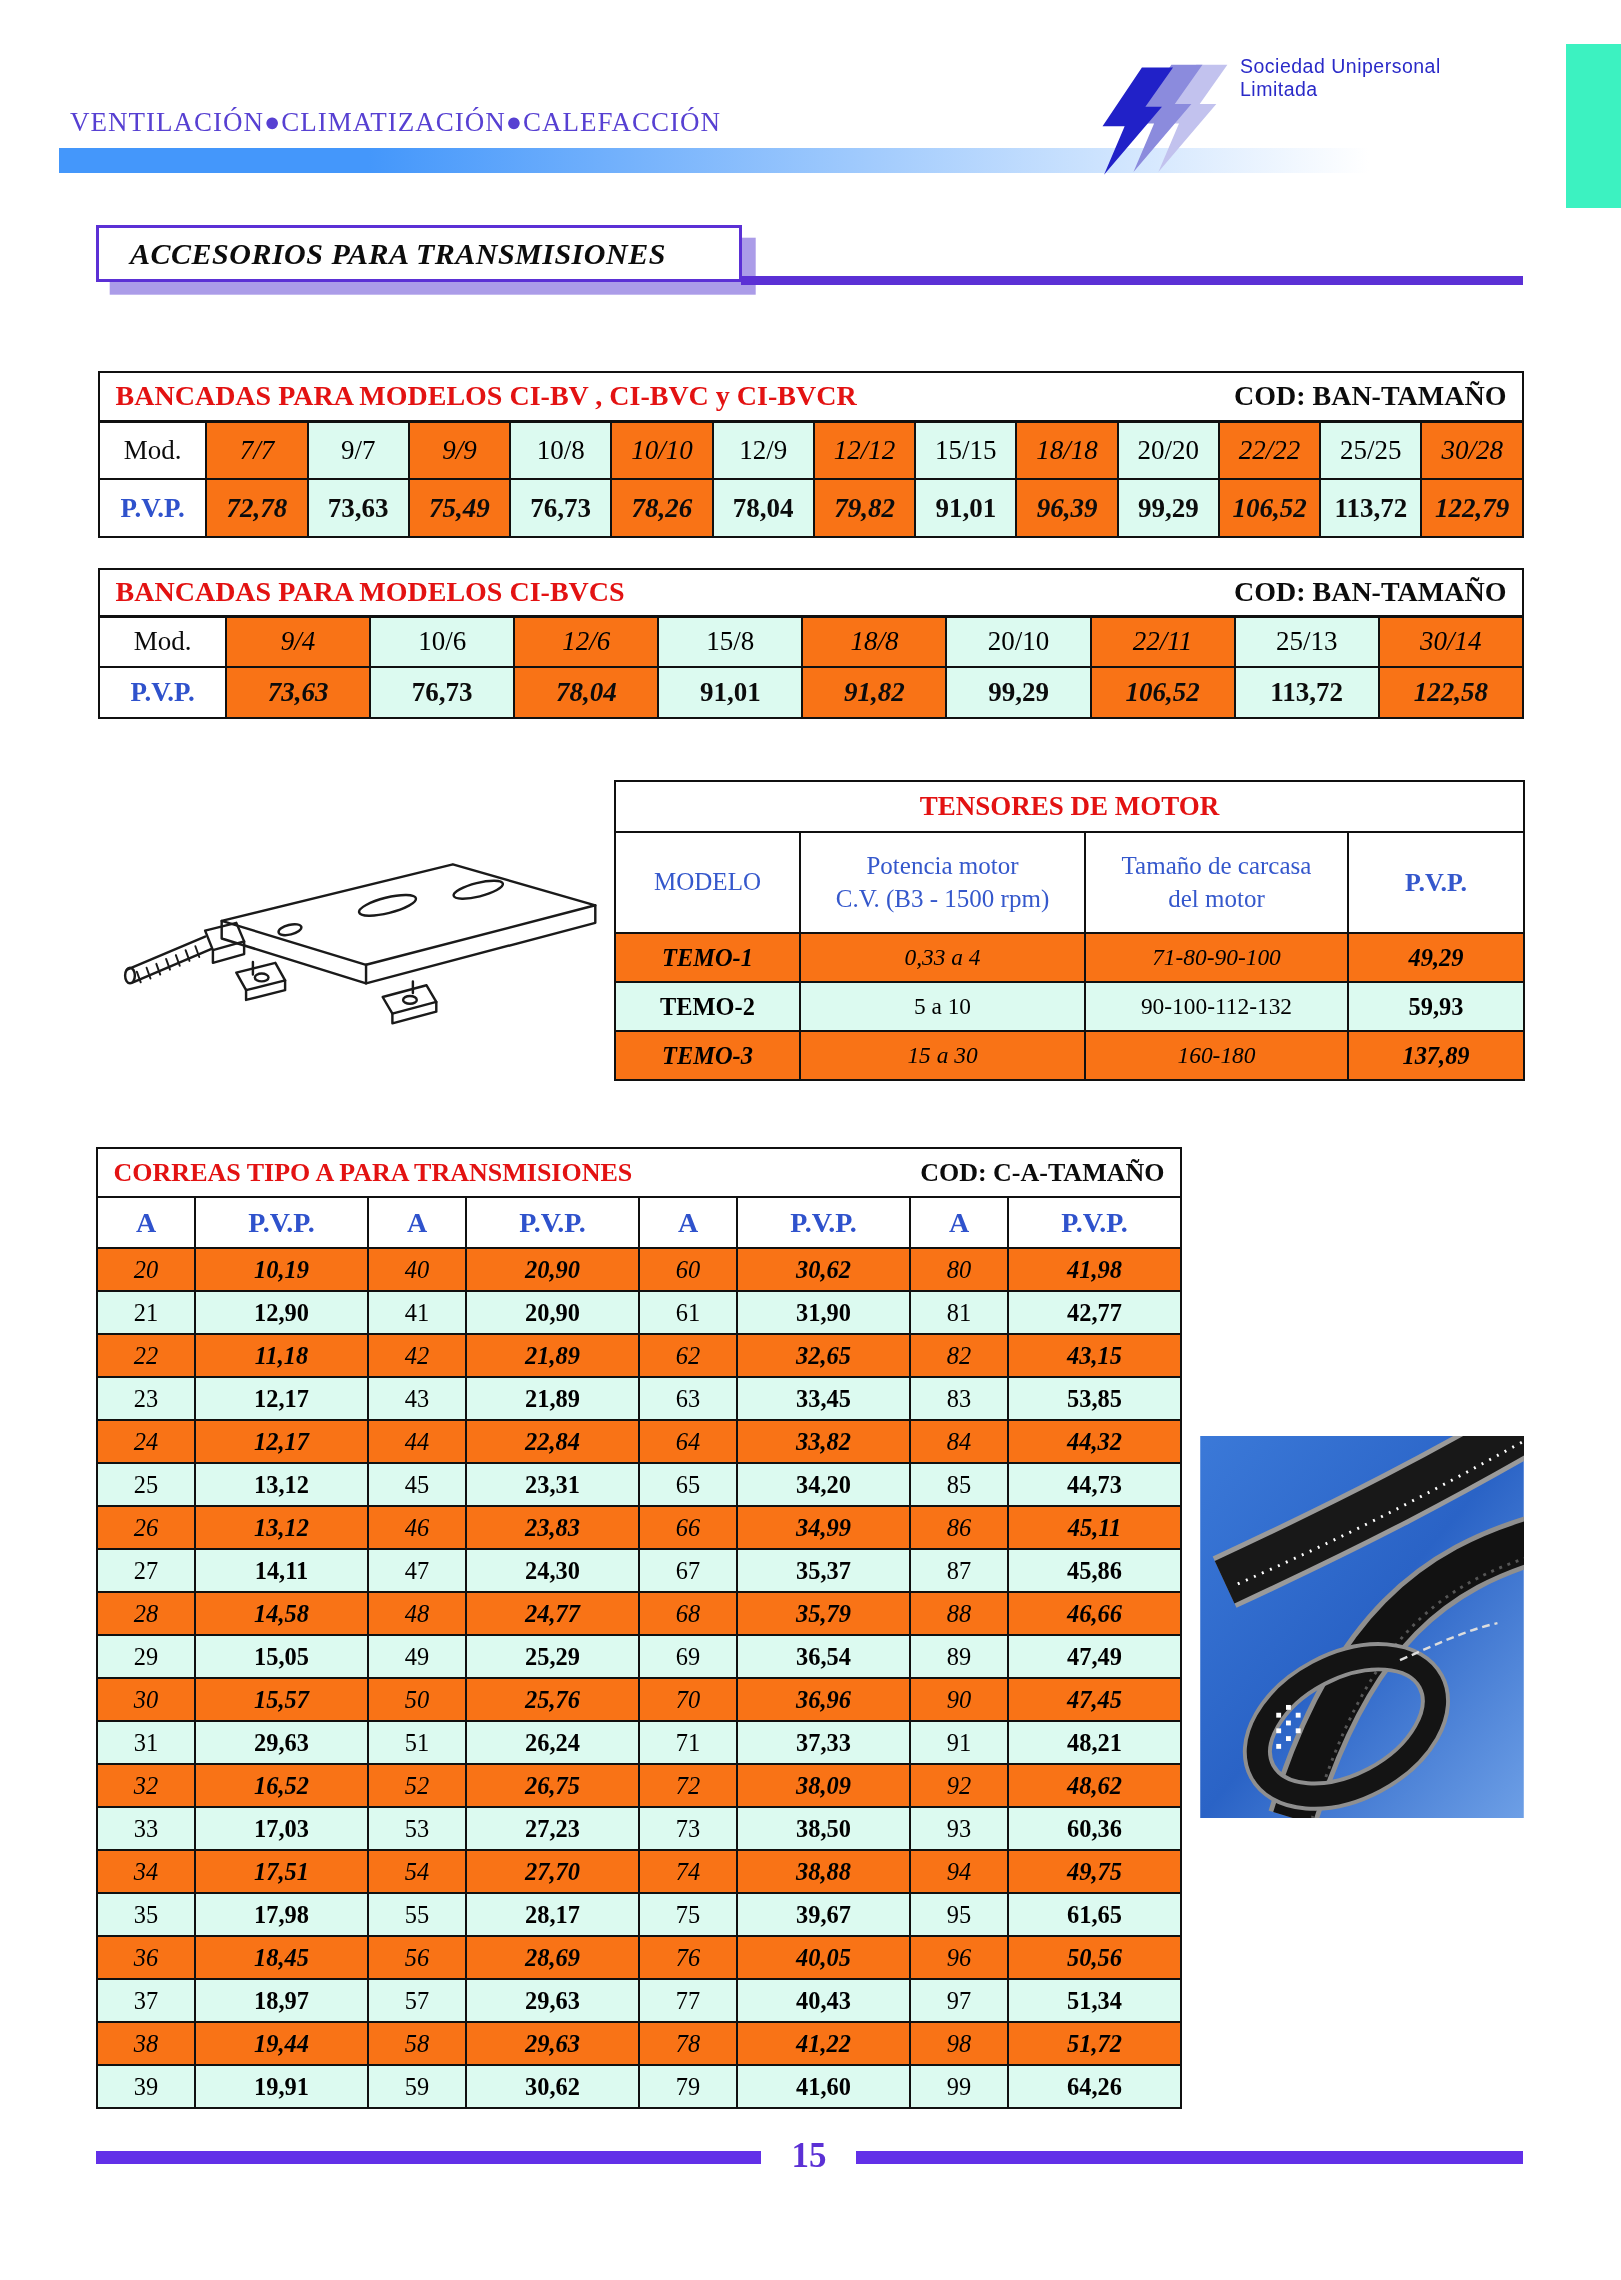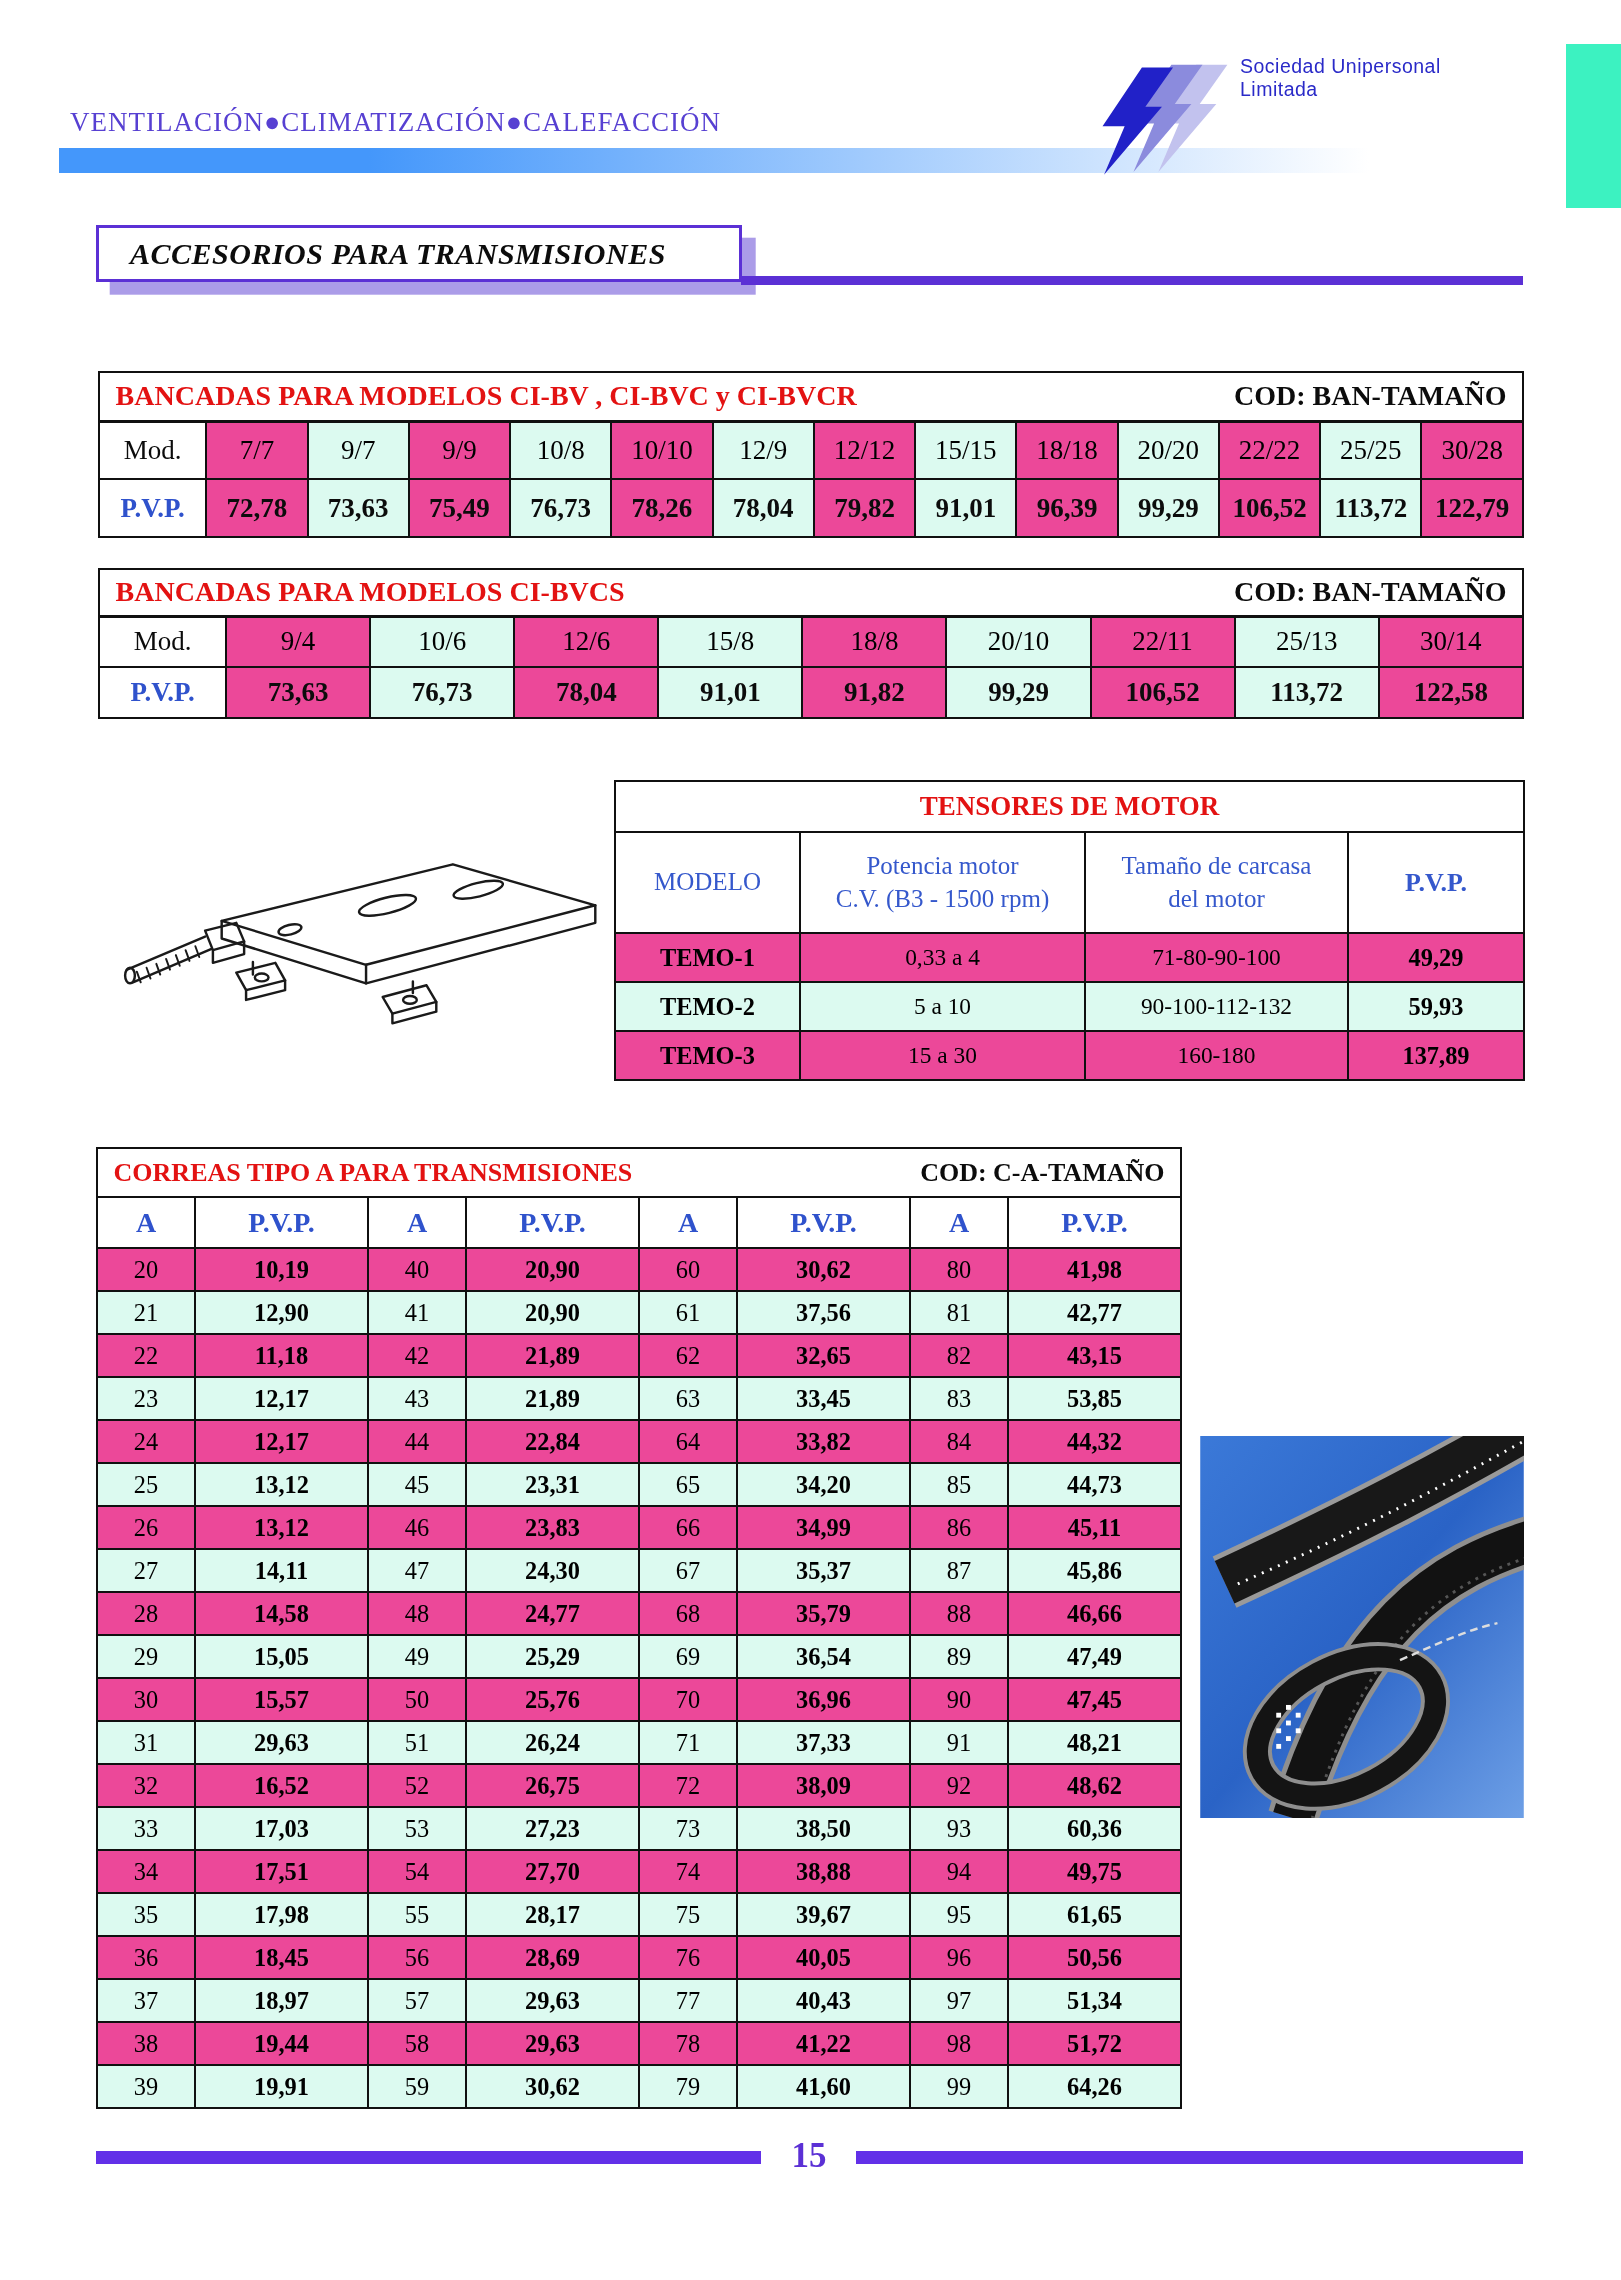--- a/index.html
+++ b/index.html
@@ -40,21 +40,21 @@
     background:#fff; border:3.9px solid #5b30d5;
     box-shadow:13.7px 12.7px 0 #ab9ce8;
     display:flex; align-items:center; padding-left:31px;
   }
   .title-box span { font-size:30px; font-weight:700; font-style:italic; color:#0c0c0c; letter-spacing:0.5px; }
   .title-rule { position:absolute; left:741px; top:276px; width:782px; height:8.8px; background:#5b30d5; }
 
   
   table { border-collapse:collapse; position:absolute; table-layout:fixed; background:#fff; }
   td { border:2.9px solid #101010; text-align:center; vertical-align:middle; overflow:hidden; }
-  .dark  { background:#ec4899; }
+  .dark  { background:#f97316;font-style:italic; }
   .light { background:#dcfaf0; }
   .trow-flex { display:flex; justify-content:space-between; align-items:center; padding:0 15.6px; }
   .ttl-red { color:#e31212; font-weight:700; }
   .ttl-cod { color:#0c0c0c; font-weight:700; }
 
   
   .bancadas td.title-cell { border-bottom-width:3.9px; }
   .bancadas .trow-flex span { font-size:28px; }
   #t1 td { height:58px; font-size:27px; }
   #t1 td.title-cell { height:49px; }
@@ -339,21 +339,21 @@
           <td class="cprice">30,62</td>
           <td class="ca">80</td>
           <td class="cprice">41,98</td>
         </tr>
         <tr class="light">
           <td class="ca">21</td>
           <td class="cprice">12,90</td>
           <td class="ca">41</td>
           <td class="cprice">20,90</td>
           <td class="ca">61</td>
-          <td class="cprice">37,56</td>
+          <td class="cprice">31,90</td>
           <td class="ca">81</td>
           <td class="cprice">42,77</td>
         </tr>
         <tr class="dark">
           <td class="ca">22</td>
           <td class="cprice">11,18</td>
           <td class="ca">42</td>
           <td class="cprice">21,89</td>
           <td class="ca">62</td>
           <td class="cprice">32,65</td>

